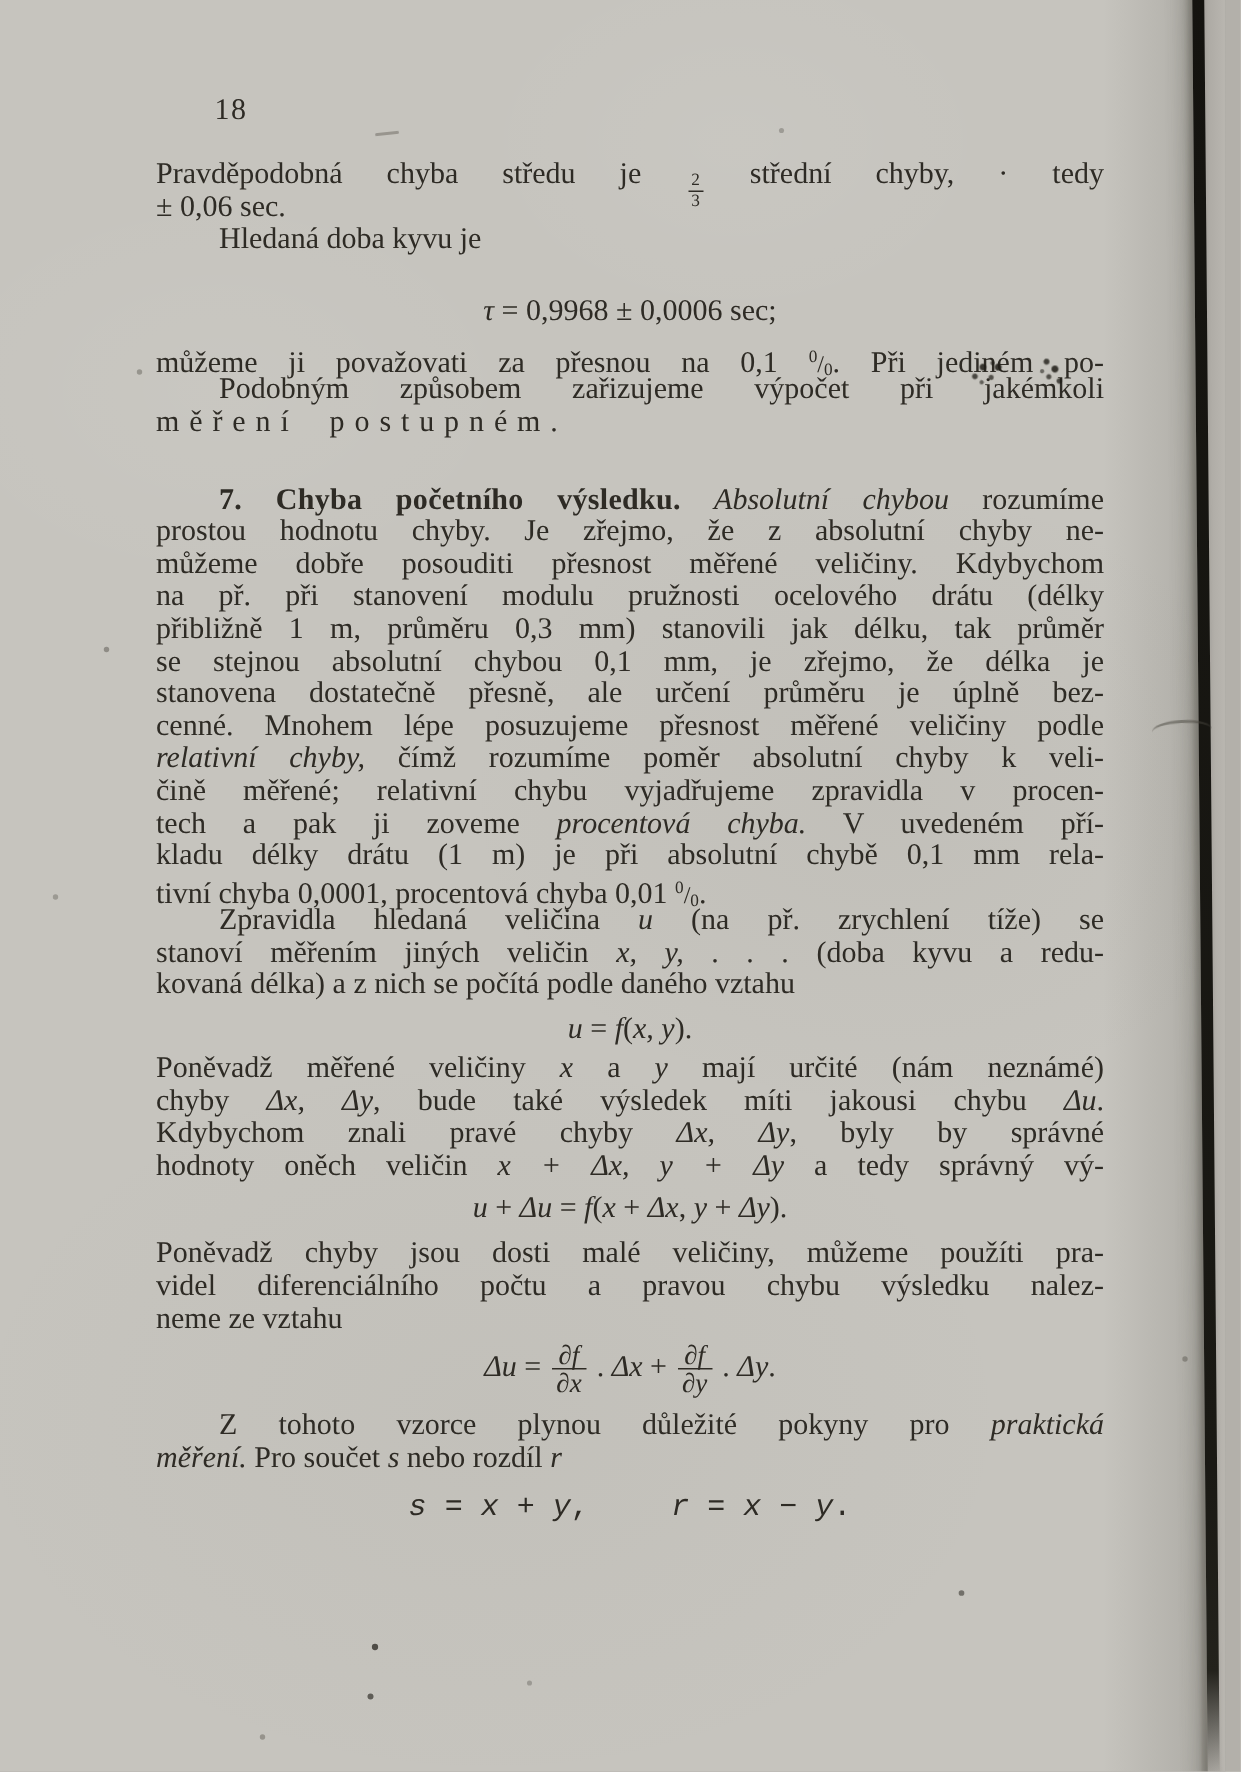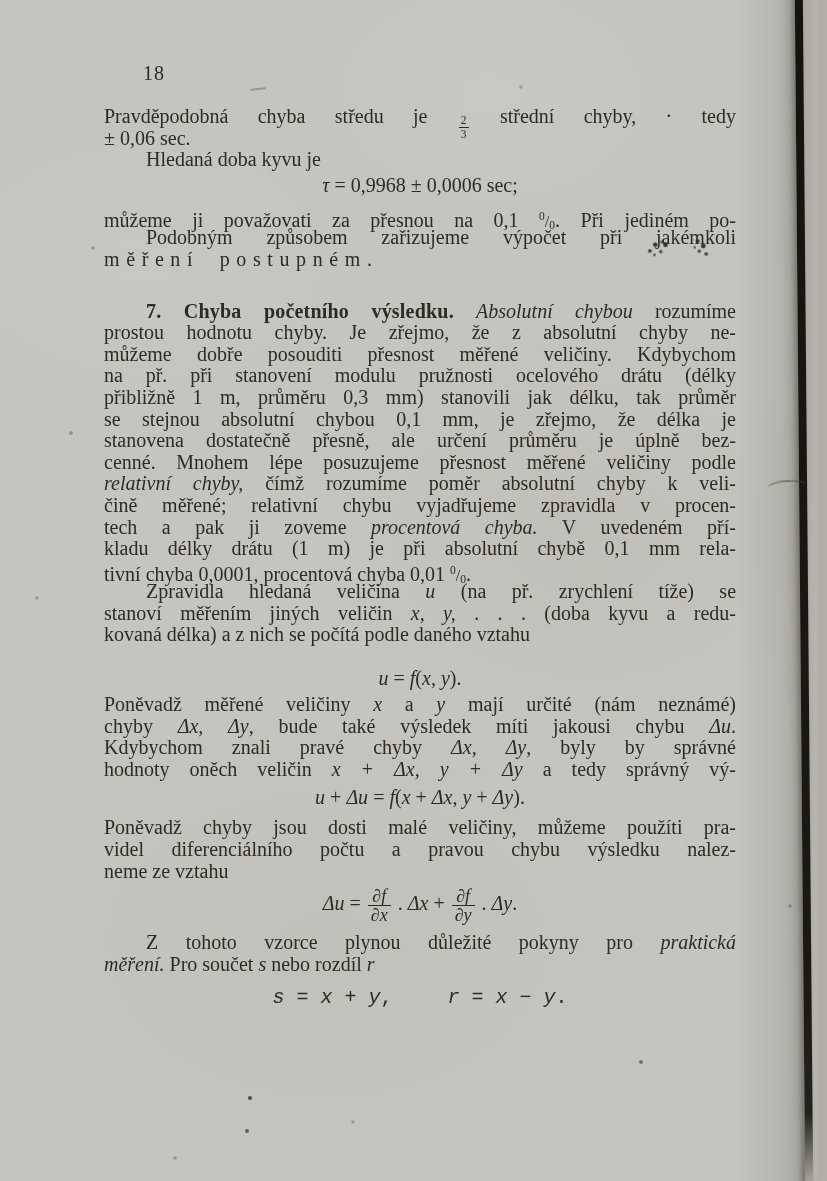--- a/index.html
+++ b/index.html
@@ -116,41 +116,41 @@
   <div class="adjacent-strip"></div>
   <div class="edge-dark"></div>
   <div class="page-number">18</div>
   <div class="text-block">
       <div class="line j">Pravděpodobná chyba středu je <span class="sfrac">
           <span class="num">2</span>
           <span class="den">3</span>
         </span> střední chyby, · tedy</div>
       <div class="line l">± 0,06 sec.</div>
       <div class="line l ind">Hledaná doba kyvu je</div>
-      <div class="line c frm" style="margin-top: 2px; margin-bottom: 9px;"><span class="i">τ</span> = 0,9968 ± 0,0006 sec;</div>
+      <div class="line c frm" style="margin-top: 24px; margin-bottom: 9px;"><span class="i">τ</span> = 0,9968 ± 0,0006 sec;</div>
       <div class="line j">můžeme ji považovati za přesnou na 0,1 <span class="pct"><span class="pn">0</span><span class="ps">/</span><span class="pd">0</span></span>. Při jediném po-</div>
       <div class="line j ind">Podobným způsobem zařizujeme výpočet při jakémkoli</div>
       <div class="line l sp">měření postupném.</div>
       <div class="line j ind" style="margin-top: 30px;"><span class="b">7. Chyba početního výsledku.</span> <span class="i">Absolutní chybou</span> rozumíme</div>
       <div class="line j">prostou hodnotu chyby. Je zřejmo, že z absolutní chyby ne-</div>
       <div class="line j">můžeme dobře posouditi přesnost měřené veličiny. Kdybychom</div>
       <div class="line j">na př. při stanovení modulu pružnosti ocelového drátu (délky</div>
       <div class="line j">přibližně 1 m, průměru 0,3 mm) stanovili jak délku, tak průměr</div>
       <div class="line j">se stejnou absolutní chybou 0,1 mm, je zřejmo, že délka je</div>
       <div class="line j">stanovena dostatečně přesně, ale určení průměru je úplně bez-</div>
       <div class="line j">cenné. Mnohem lépe posuzujeme přesnost měřené veličiny podle</div>
       <div class="line j"><span class="i">relativní chyby,</span> čímž rozumíme poměr absolutní chyby k veli-</div>
       <div class="line j">čině měřené; relativní chybu vyjadřujeme zpravidla v procen-</div>
       <div class="line j">tech a pak ji zoveme <span class="i">procentová chyba.</span> V uvedeném pří-</div>
       <div class="line j">kladu délky drátu (1 m) je při absolutní chybě 0,1 mm rela-</div>
       <div class="line l">tivní chyba 0,0001, procentová chyba 0,01 <span class="pct"><span class="pn">0</span><span class="ps">/</span><span class="pd">0</span></span>.</div>
       <div class="line j ind">Zpravidla hledaná veličina <span class="i">u</span> (na př. zrychlení tíže) se</div>
       <div class="line j">stanoví měřením jiných veličin <span class="i">x, y,</span> . . . (doba kyvu a redu-</div>
       <div class="line l">kovaná délka) a z nich se počítá podle daného vztahu</div>
-      <div class="line c frm" style="margin-top: 20px; margin-bottom: 4px;"><span class="i">u</span> = <span class="i">f</span>(<span class="i">x, y</span>).</div>
+      <div class="line c frm" style="margin-top: 6px; margin-bottom: 4px;"><span class="i">u</span> = <span class="i">f</span>(<span class="i">x, y</span>).</div>
       <div class="line j">Poněvadž měřené veličiny <span class="i">x</span> a <span class="i">y</span> mají určité (nám neznámé)</div>
       <div class="line j">chyby <span class="i">Δx, Δy</span>, bude také výsledek míti jakousi chybu <span class="i">Δu</span>.</div>
       <div class="line j">Kdybychom znali pravé chyby <span class="i">Δx, Δy</span>, byly by správné</div>
       <div class="line j">hodnoty oněch veličin <span class="i">x + Δx, y + Δy</span> a tedy správný vý-</div>
       <div class="line c frm" style="margin-top: 5px; margin-bottom: 8px;"><span class="i">u</span> + <span class="i">Δu</span> = <span class="i">f</span>(<span class="i">x</span> + <span class="i">Δx</span>, <span class="i">y</span> + <span class="i">Δy</span>).</div>
       <div class="line j">Poněvadž chyby jsou dosti malé veličiny, můžeme použíti pra-</div>
       <div class="line j">videl diferenciálního počtu a pravou chybu výsledku nalez-</div>
       <div class="line l">neme ze vztahu</div>
       <div class="line c frm f4" style="margin-bottom: 2px;"><span class="i">Δu</span> = <span class="frac">
           <span class="num">∂f</span>

